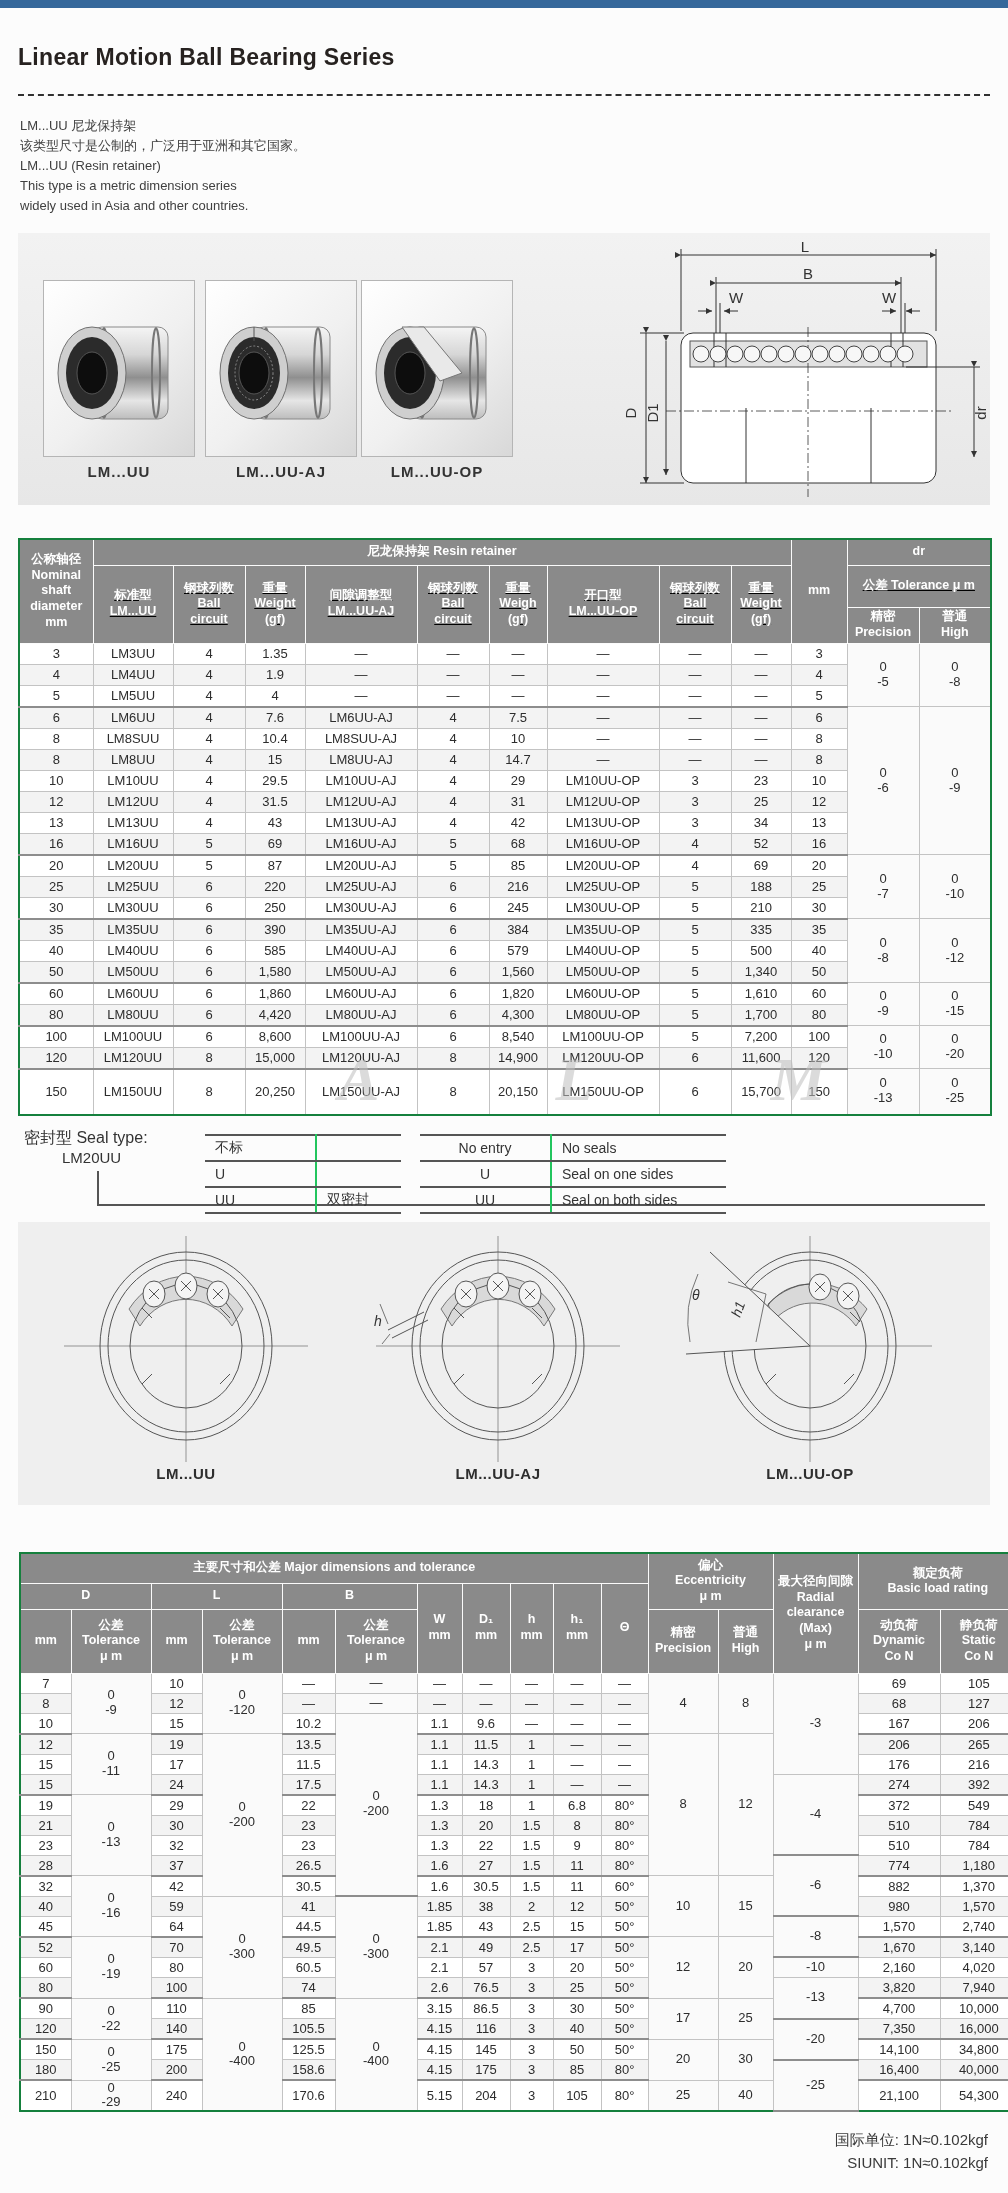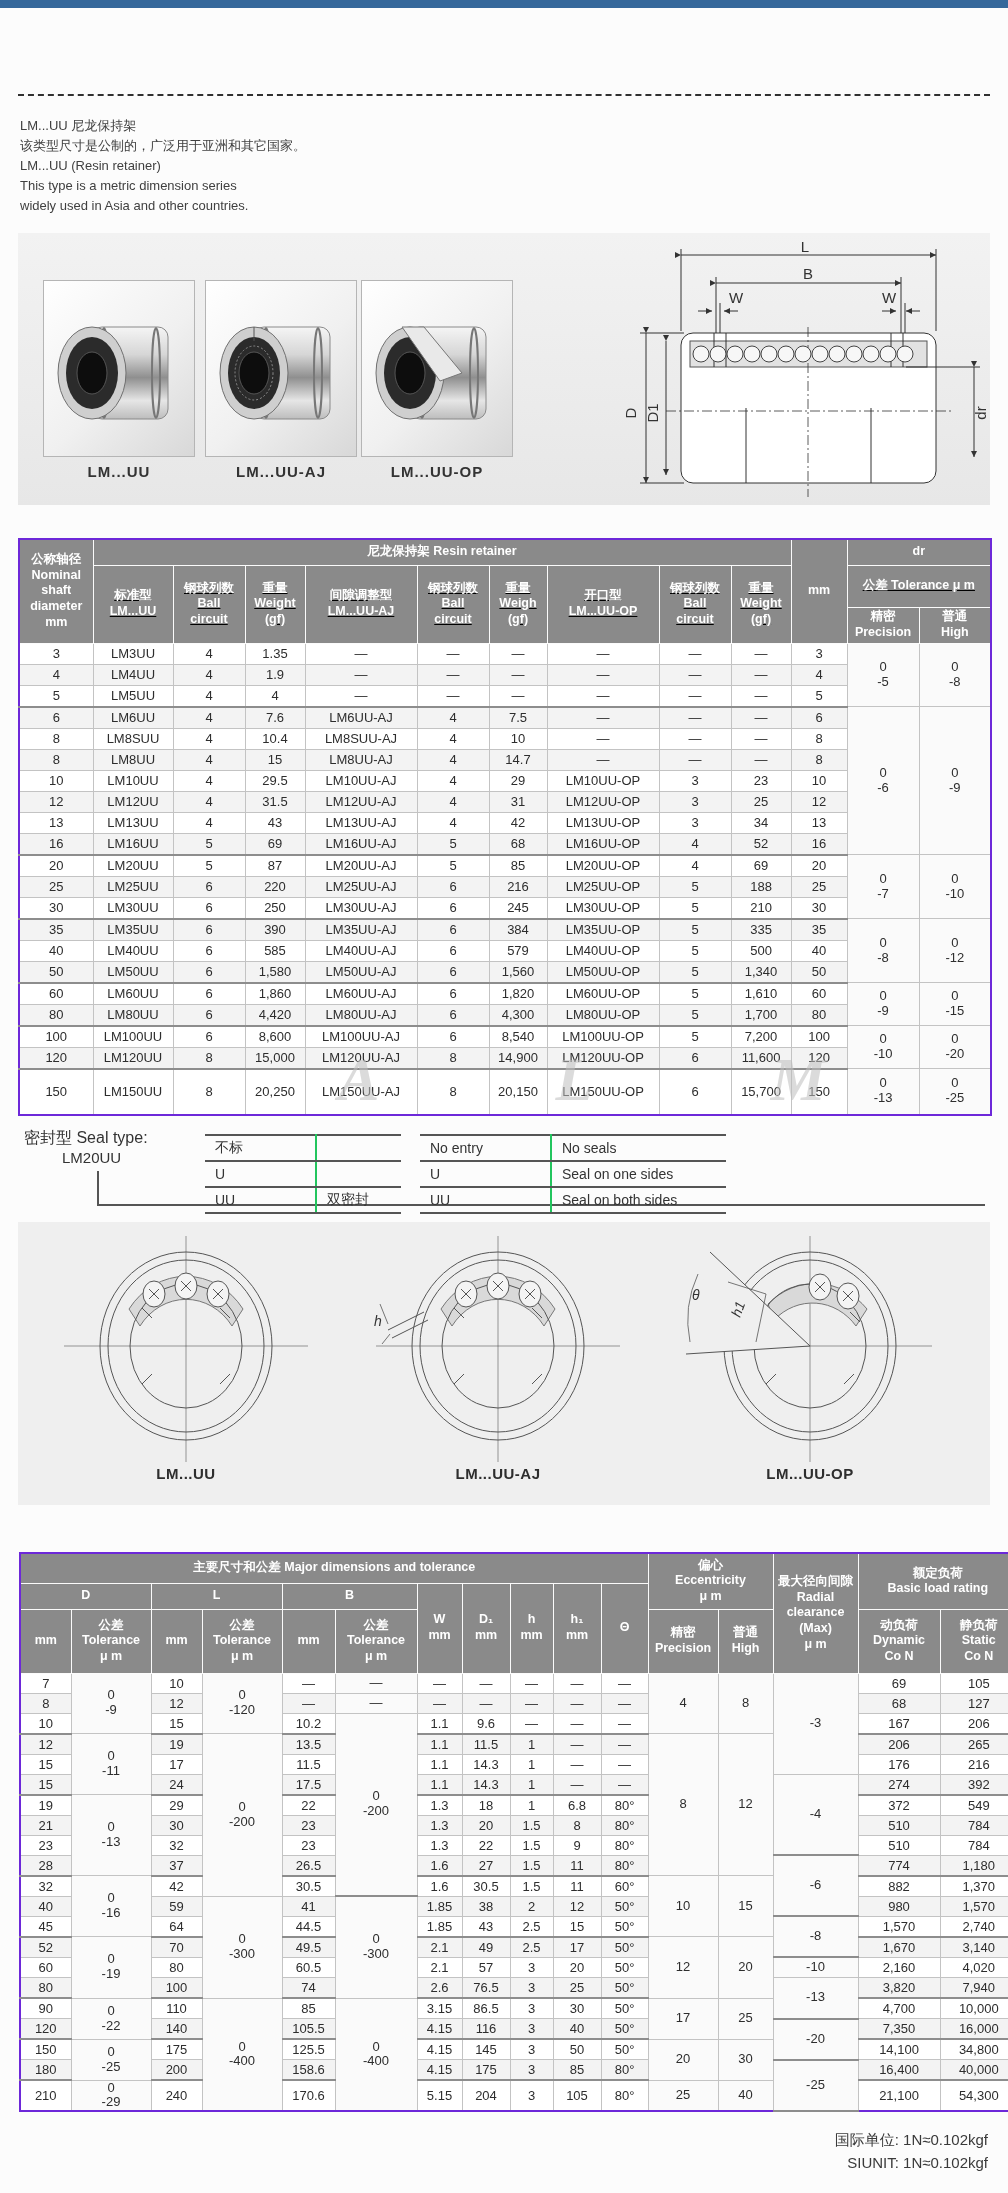--- a/index.html
+++ b/index.html
@@ -12,21 +12,21 @@
   .photo-section{position:absolute;left:18px;top:233px;width:972px;height:272px;
         background:linear-gradient(180deg,#f2f2f2,#e7e7e7);}
   .photo-frame{position:absolute;top:47px;width:150px;height:175px;border:1px solid #b5b5b5;
         background:linear-gradient(135deg,#ffffff 0%,#f0f0f0 55%,#d8d8d8 100%);}
   .pf1{left:25px}.pf2{left:187px}.pf3{left:343px}
   .photo-caption{position:absolute;top:230px;width:152px;text-align:center;font-weight:bold;
         font-size:15px;color:#333;letter-spacing:1px;}
   .pc1{left:25px}.pc2{left:187px}.pc3{left:343px}
   .drawing{position:absolute;left:588px;top:8px;}
 
-  table{border-collapse:collapse;table-layout:fixed;position:absolute;background:#4c1d95;border:2px solid #6d28d9;}
+  table{border-collapse:collapse;table-layout:fixed;position:absolute;background:#4c1d95;border:2px solid #15803d;}
   .t1{left:18px;top:538px;width:972px;}
   .t2{left:19px;top:1552px;width:998px;}
   th{background:#8a8a8a;color:#fff;font-weight:bold;font-size:12.5px;border:1px solid #fbfbfb;
      white-space:pre-line;line-height:1.25;padding:1px;text-align:center;vertical-align:middle;}
   td{border:1px solid #c3c3c3;font-size:13px;color:#2d2d2d;text-align:center;vertical-align:middle;
      height:20px;padding:0 2px;background:#fff;}
   .t2 td{height:19px;}
   tr:nth-child(even) td{background:#f3f3f3;}
   td.tol{white-space:pre-line;line-height:1.15;background:#fafafa !important;}
   tr.gend td{border-bottom:2px solid #8d8d8d;}
@@ -46,39 +46,40 @@
   .seal-model{position:absolute;left:62px;top:1149px;font-size:15px;color:#333;}
   .seal-vline{position:absolute;left:97px;top:1171px;width:2px;height:34px;background:#555;}
   .seal-hline{position:absolute;left:97px;top:1204px;width:888px;height:2px;background:#555;}
   .mini{border:none !important;background:transparent !important;}
   .mini td{border:none;border-top:2px solid #555;border-bottom:2px solid #555;background:transparent !important;
      font-size:14px;color:#333;height:22px;text-align:left;padding:1px 10px;}
   .mini td:first-child{border-right:2px solid #22c55e;}
   .mini-left{left:205px;top:1134px;width:196px;}
   .mini-right{left:420px;top:1134px;width:306px;}
   .mini-left td:first-child{width:90px;}
-  .mini-right td:first-child{width:110px;}
+  .mini-right td:first-child{width:110px;text-align:center;}
 
   .diagram-section{position:absolute;left:18px;top:1222px;width:972px;height:283px;background:#efefef;}
   .diag{position:absolute;top:12px;}
   .dg1{left:28px}.dg2{left:340px}.dg3{left:652px}
   .diag-caption{position:absolute;top:243px;width:280px;text-align:center;font-weight:bold;
      font-size:15px;color:#2e2e2e;letter-spacing:.5px;}
   .dc1{left:28px}.dc2{left:340px}.dc3{left:652px}
 
   .footer{position:absolute;right:20px;top:2128px;text-align:right;font-size:15px;line-height:23px;color:#3a3a3a;}
   svg text{font-family:"Liberation Sans","DejaVu Sans",sans-serif;}
 </style>
 </head>
 <body>
 
 <div id="page">
 
   <div class="topbar"></div>
 
+  <div class="title">Linear Motion Ball Bearing Series</div>
   <div class="dashline"></div>
 
   <div class="intro">
     <div>LM...UU 尼龙保持架</div>
     <div>该类型尺寸是公制的，广泛用于亚洲和其它国家。</div>
     <div>LM...UU (Resin retainer)</div>
     <div>This type is a metric dimension series</div>
     <div>widely used in Asia and other countries.</div>
   </div>
 

